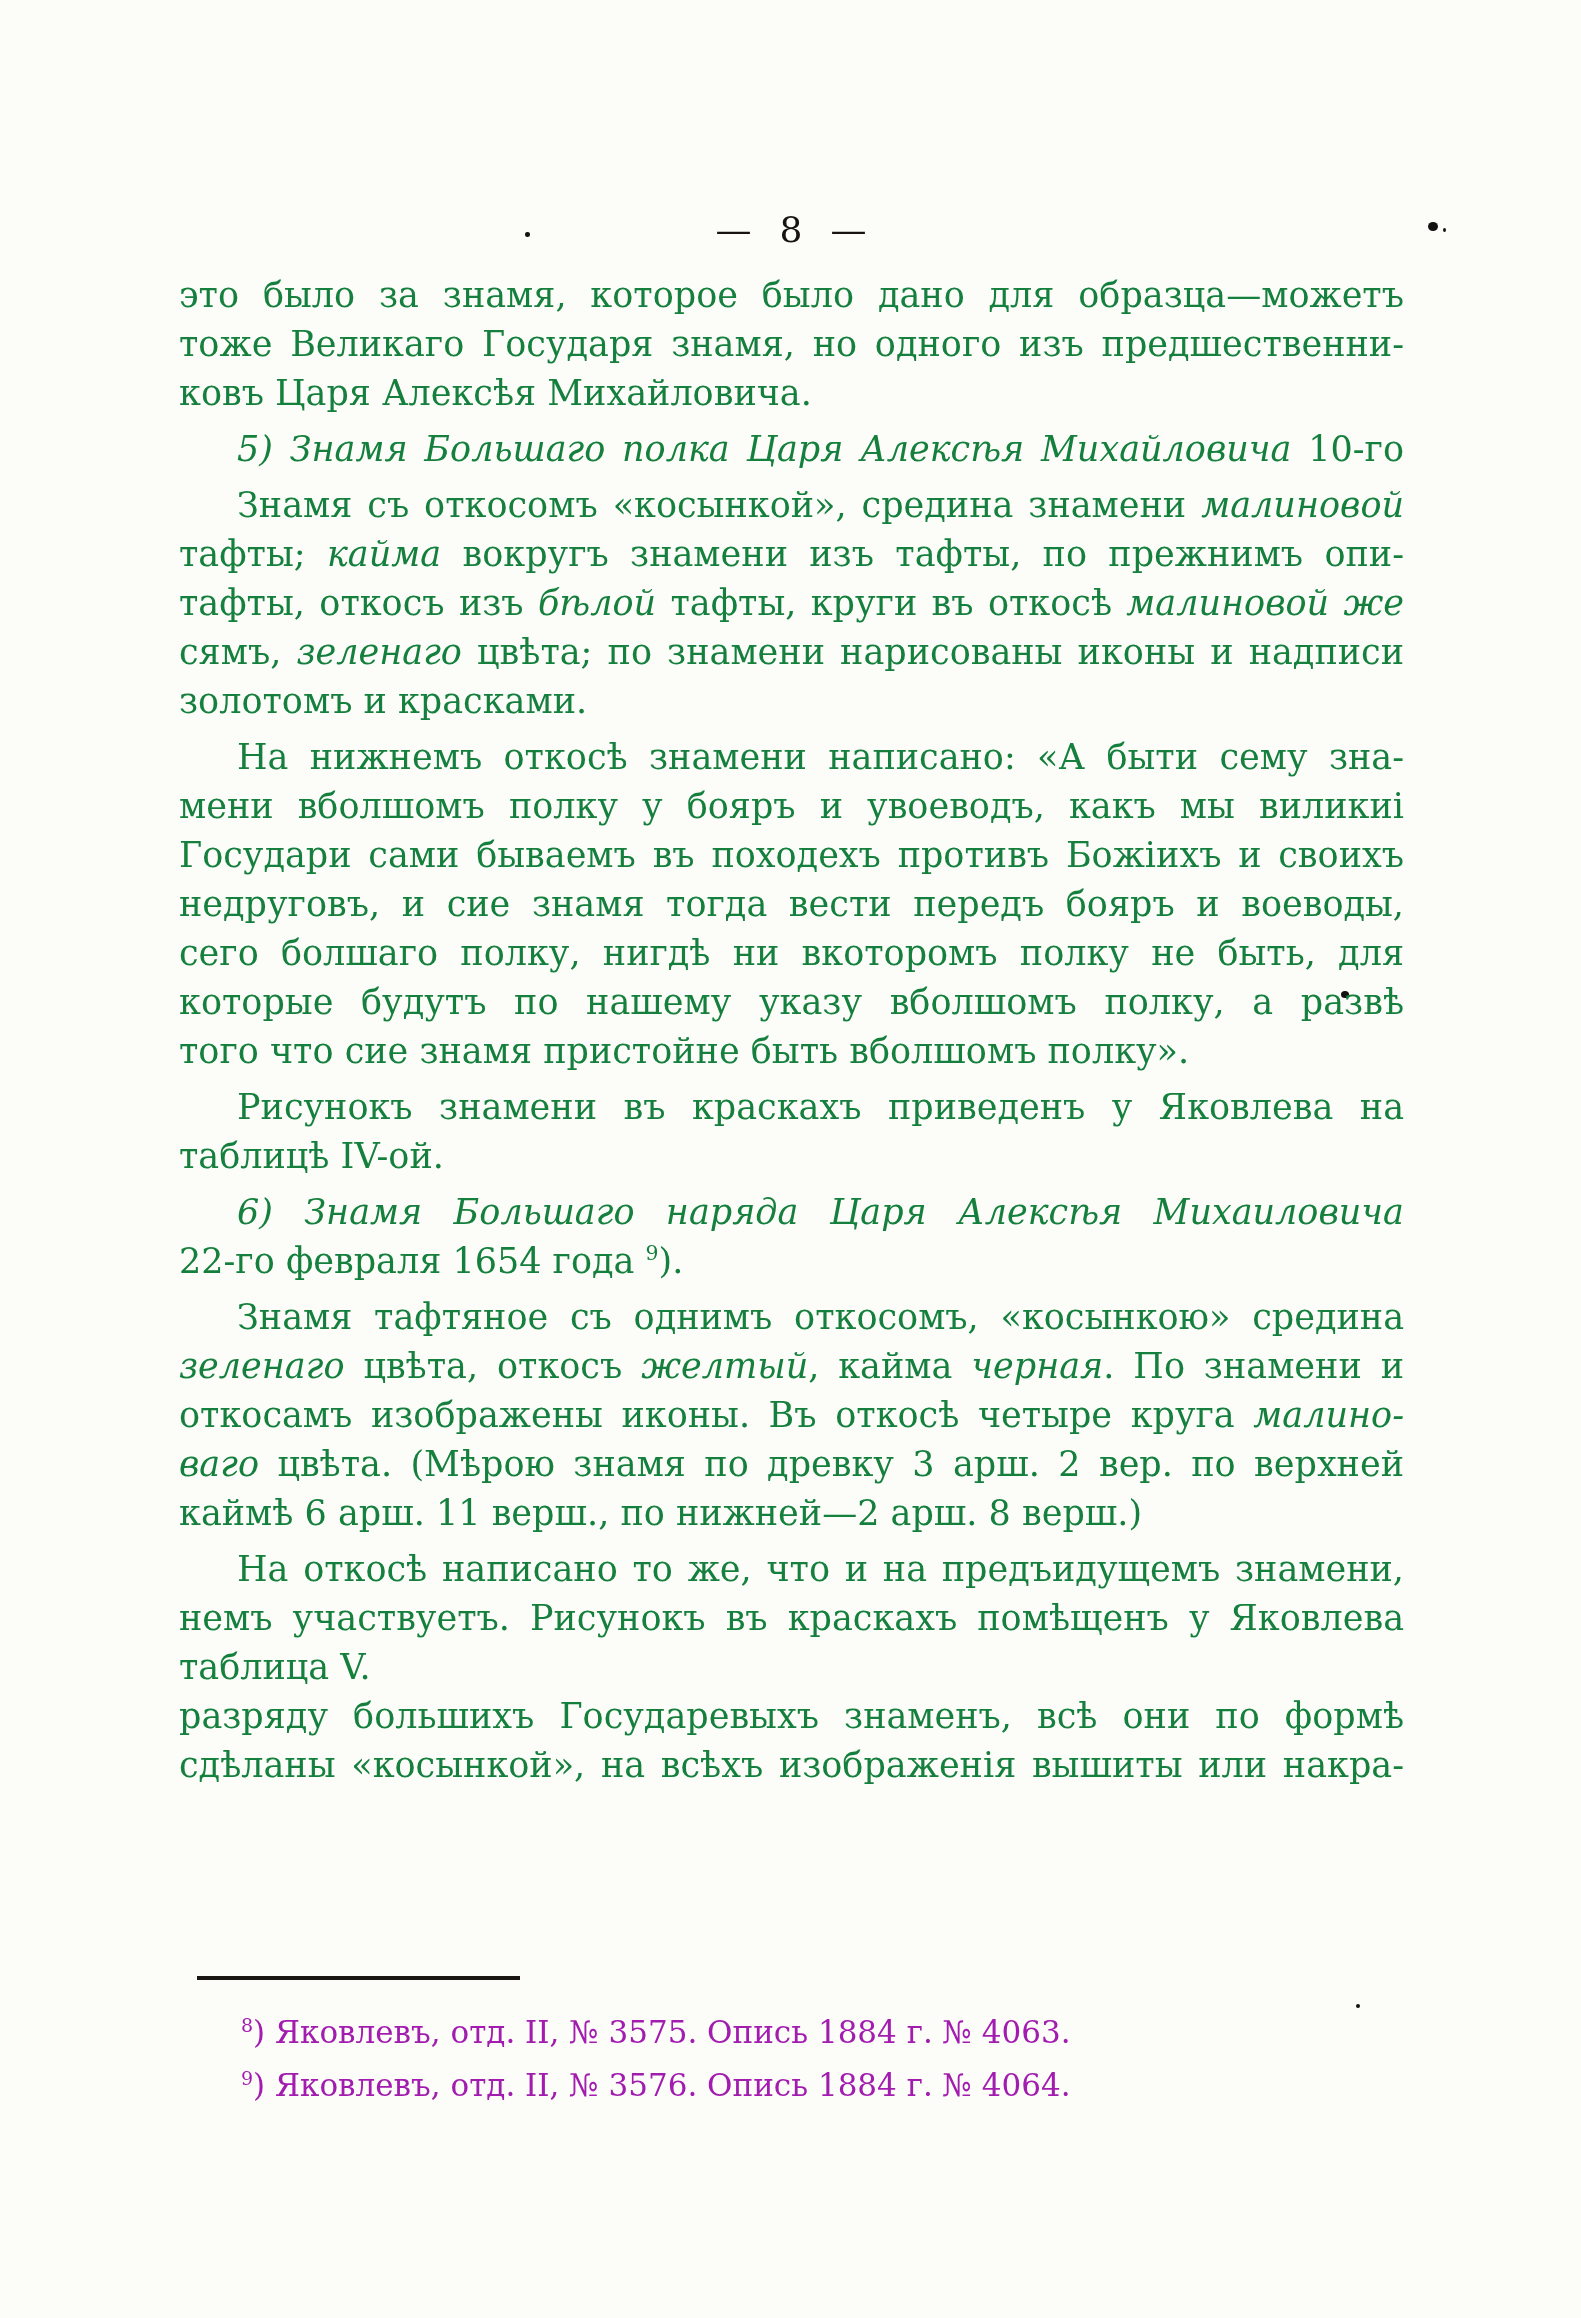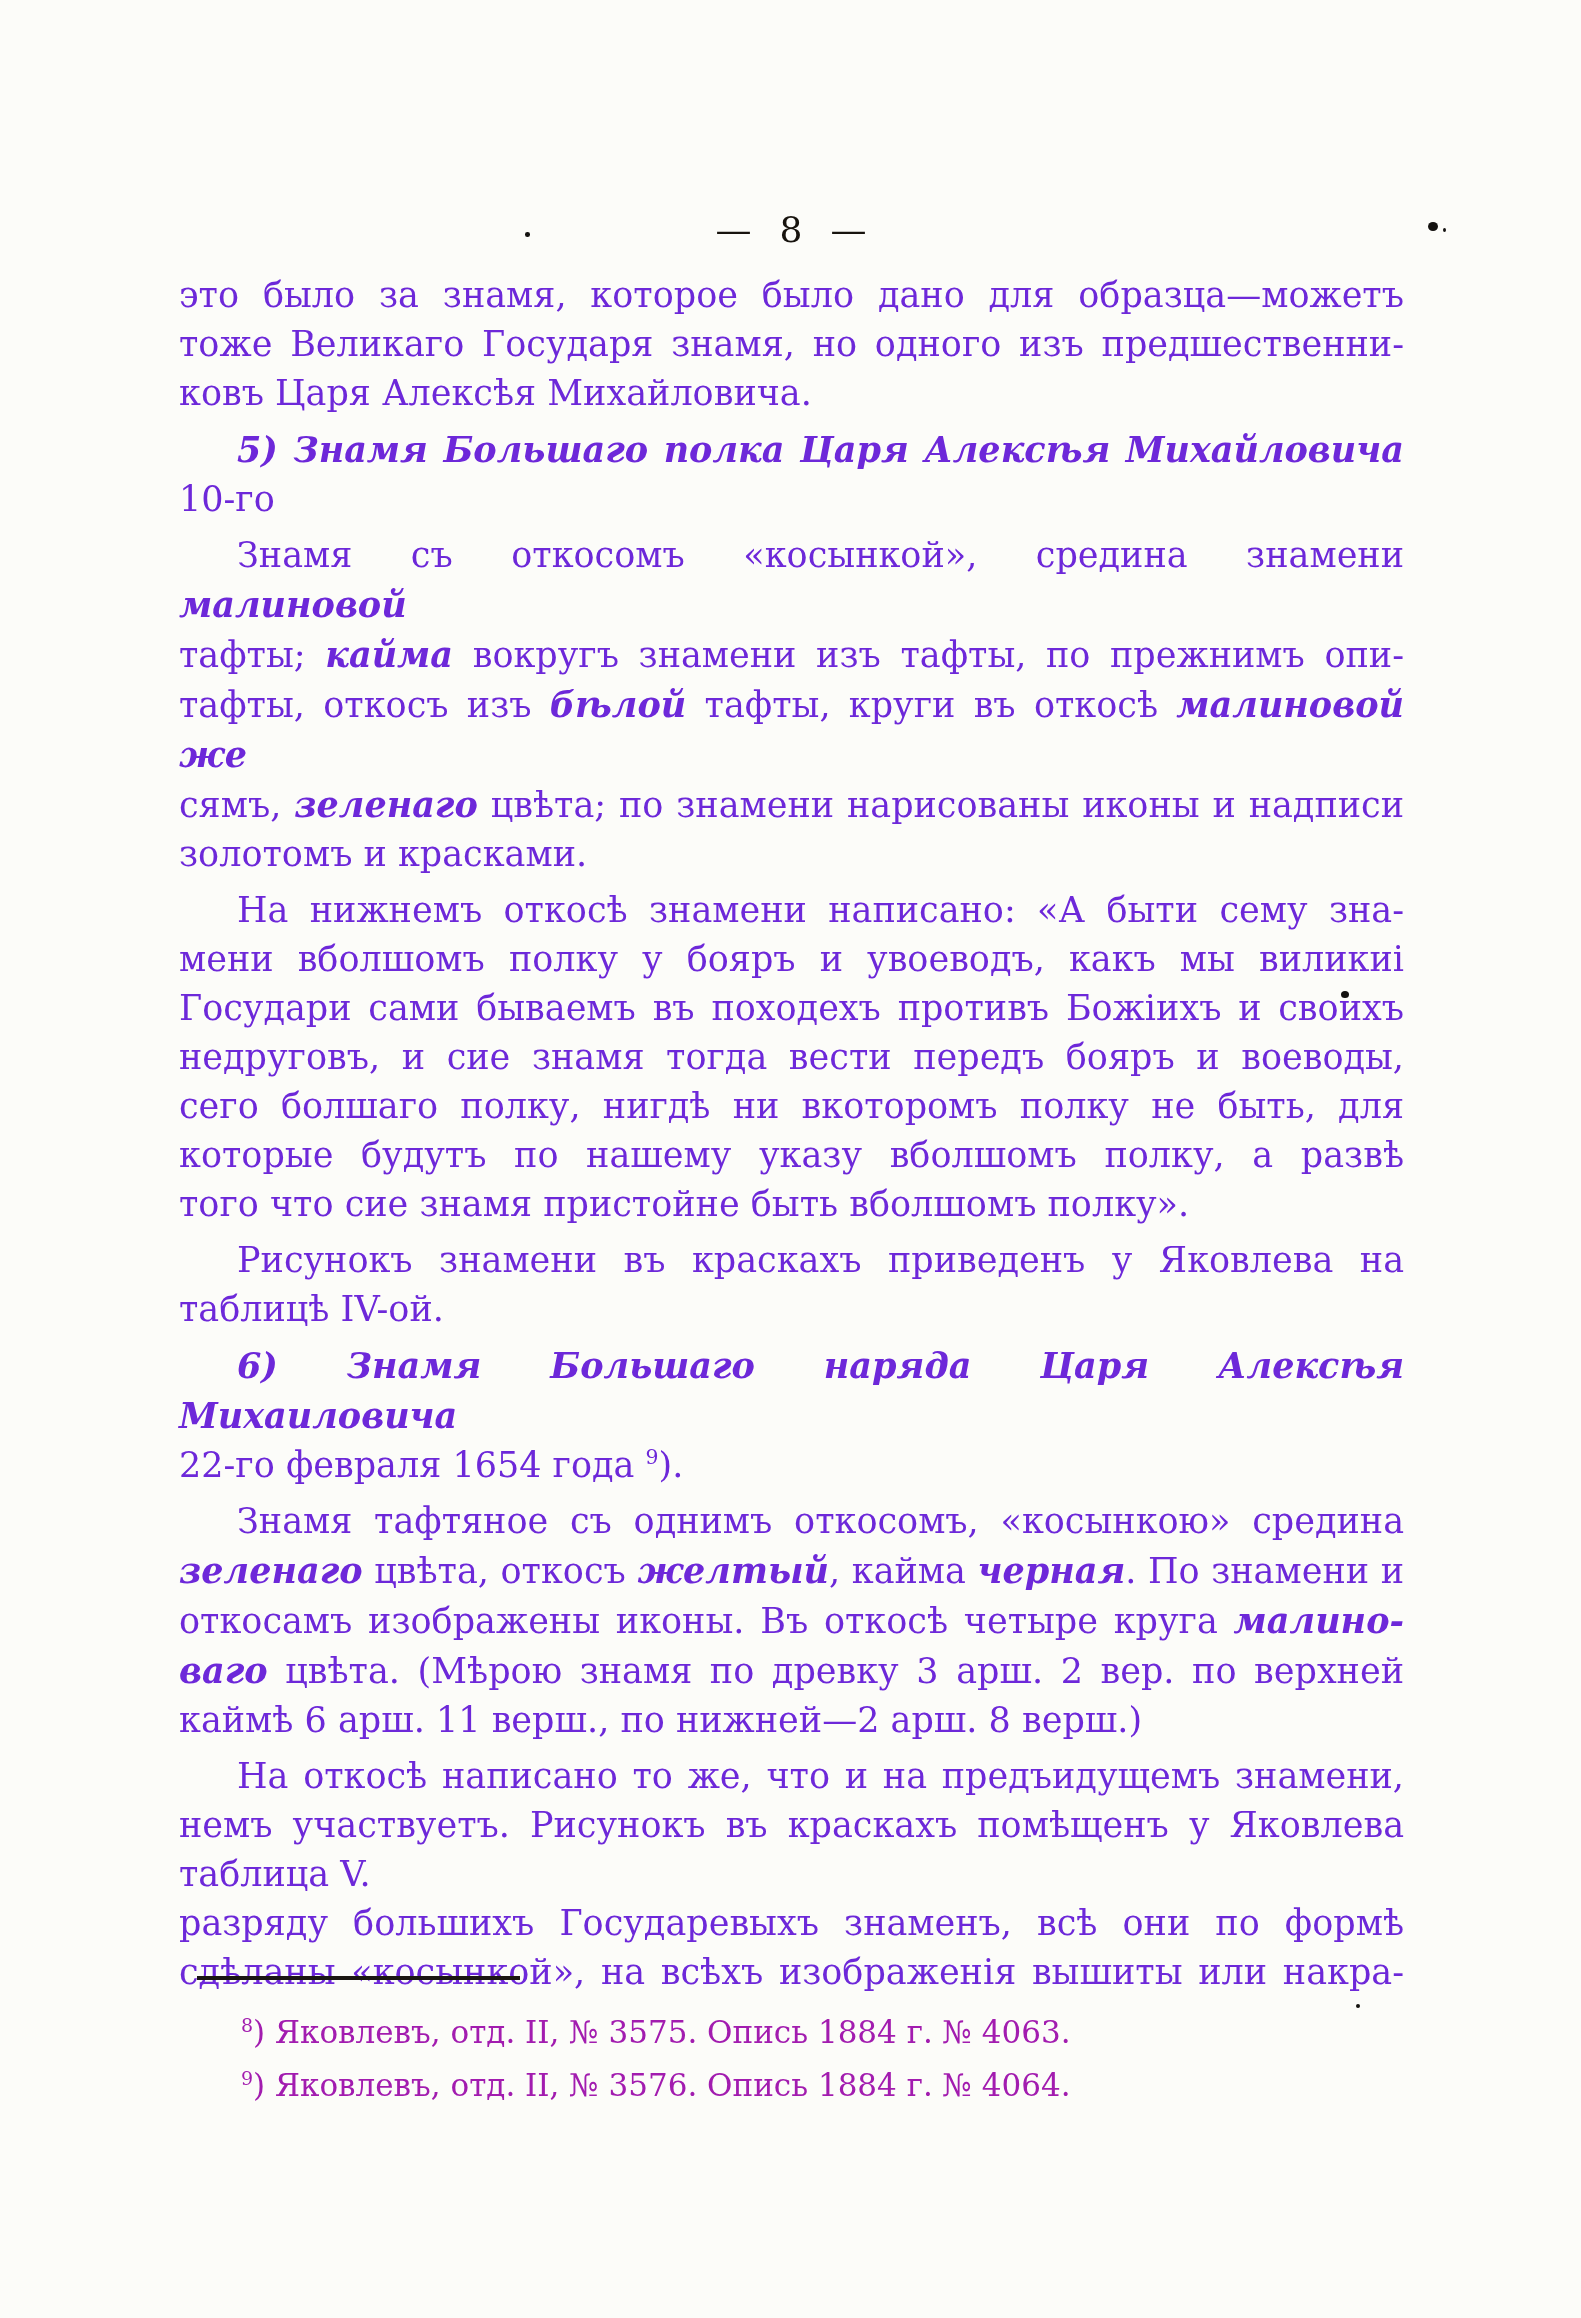--- a/index.html
+++ b/index.html
@@ -22,26 +22,26 @@
     text-align: center;
     font-size: 36px; line-height: 39px;
     color: #17130e;
   }
   .page-header .dash { letter-spacing: 0; }
   .page-header .num { margin: 0 28px; }
   
   #text-block {
     position: absolute; left: 179px; top: 271px; width: 1225px;
     font-size: 35px; line-height: 49px;
-    color: #6d28d9;
+    color: #15803d;
   }
   .line { text-align: right; text-align-last: left; }
   .line.just { text-align: justify; text-align-last: justify; }
   .line.para { text-indent: 58px; margin-top: 7px; }
-  .it { font-style: italic; font-weight: bold; }
+  .it { font-style: italic; }
   sup { font-size: 20.4px; line-height: 0; vertical-align: super; }
   
   .footnote-rule {
     position: absolute; left: 197px; top: 1976px;
     width: 323px; height: 3.9px; background: #1a1612;
   }
   #footnotes {
     position: absolute; left: 241px; top: 2006px; width: 1167px;
     font-size: 31px; line-height: 53px;
     color: #a21caf;

